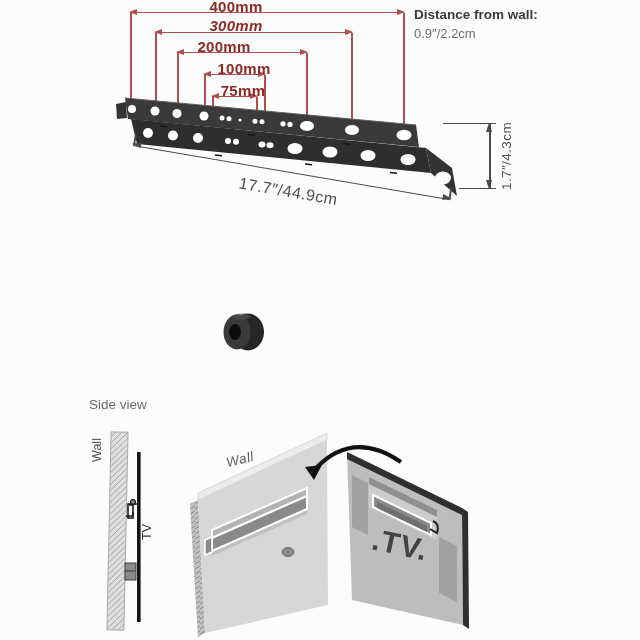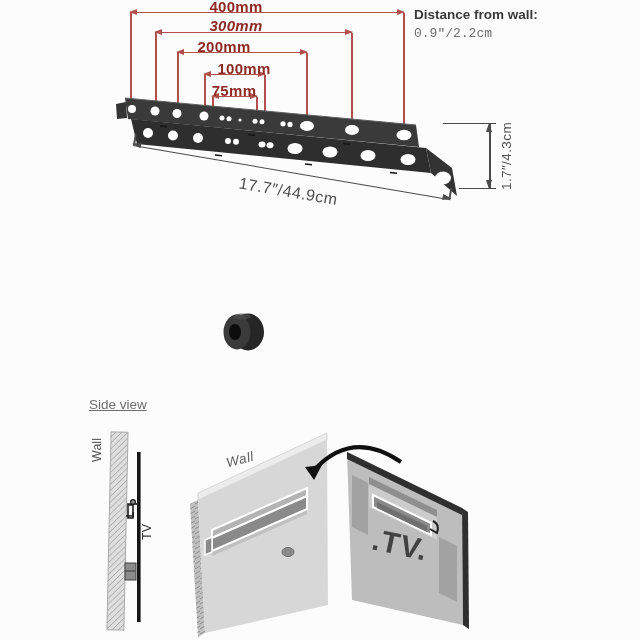--- a/index.html
+++ b/index.html
@@ -58,24 +58,24 @@
   .htick{position:absolute;height:1.4px;background:var(--measure-line,#4a4a4a);}
   .vdim-label{
     position:absolute;left:470px;top:147px;width:76px;height:18px;
     transform:rotate(-90deg);text-align:center;white-space:nowrap;
     font-size:13.5px;color:var(--measure-text,#4f4f4f);letter-spacing:.4px;
   }
 
   
   .distance-block{position:absolute;left:414px;top:7px;line-height:1.25;}
   .distance-heading{font-size:13.5px;font-weight:bold;color:var(--heading-text,#3a3a3a);text-align:right;}
-  .distance-value{font-size:13px;color:var(--subtext,#6d6d6d);margin-top:2px;font-family:Liberation Mono, monospace;}
-
-  
-  .side-view-title{position:absolute;left:89px;top:397px;font-size:13.5px;color:var(--subtext,#6d6d6d);text-decoration:underline;}
+  .distance-value{font-size:13px;color:var(--subtext,#6d6d6d);margin-top:2px;}
+
+  
+  .side-view-title{position:absolute;left:89px;top:397px;font-size:13.5px;color:var(--subtext,#6d6d6d);}
   .rot-label{
     position:absolute;text-align:center;white-space:nowrap;
     font-size:12.5px;color:#555;transform:rotate(-90deg);
   }
   .sv-wall{left:80px;top:442px;width:36px;height:16px;}
   .sv-tv{left:134px;top:524px;width:28px;height:16px;color:#333;}
 
   
   .iso-wall-label{
     position:absolute;left:226px;top:452px;font-size:13.5px;font-style:italic;
@@ -97,21 +97,21 @@
     <div class="dim" style="left:130px;top:12px;width:274px;"></div>
     <div class="dim" style="left:155px;top:32px;width:197px;"></div>
     <div class="dim" style="left:177px;top:52px;width:130px;"></div>
     <div class="dim" style="left:204px;top:74px;width:61px;"></div>
     <div class="dim" style="left:212px;top:96px;width:45px;"></div>
 
     <span class="dim-label" style="left:236px;top:-2px;">400mm</span>
     <span class="dim-label" style="left:236px;top:17px;font-style:italic;">300mm</span>
     <span class="dim-label" style="left:224px;top:38px;">200mm</span>
     <span class="dim-label" style="left:244px;top:60px;">100mm</span>
-    <span class="dim-label" style="left:234px;top:82px;">75mm</span>
+    <span class="dim-label" style="left:243px;top:82px;">75mm</span>
 
     <div class="leader" style="left:130px;top:13px;height:97px;"></div>
     <div class="leader" style="left:403px;top:13px;height:122px;"></div>
     <div class="leader" style="left:155px;top:33px;height:78px;"></div>
     <div class="leader" style="left:351px;top:33px;height:97px;"></div>
     <div class="leader" style="left:177px;top:53px;height:60px;"></div>
     <div class="leader" style="left:306px;top:53px;height:73px;"></div>
     <div class="leader" style="left:204px;top:75px;height:41px;"></div>
     <div class="leader" style="left:264px;top:75px;height:46px;"></div>
     <div class="leader" style="left:212px;top:97px;height:20px;"></div>

